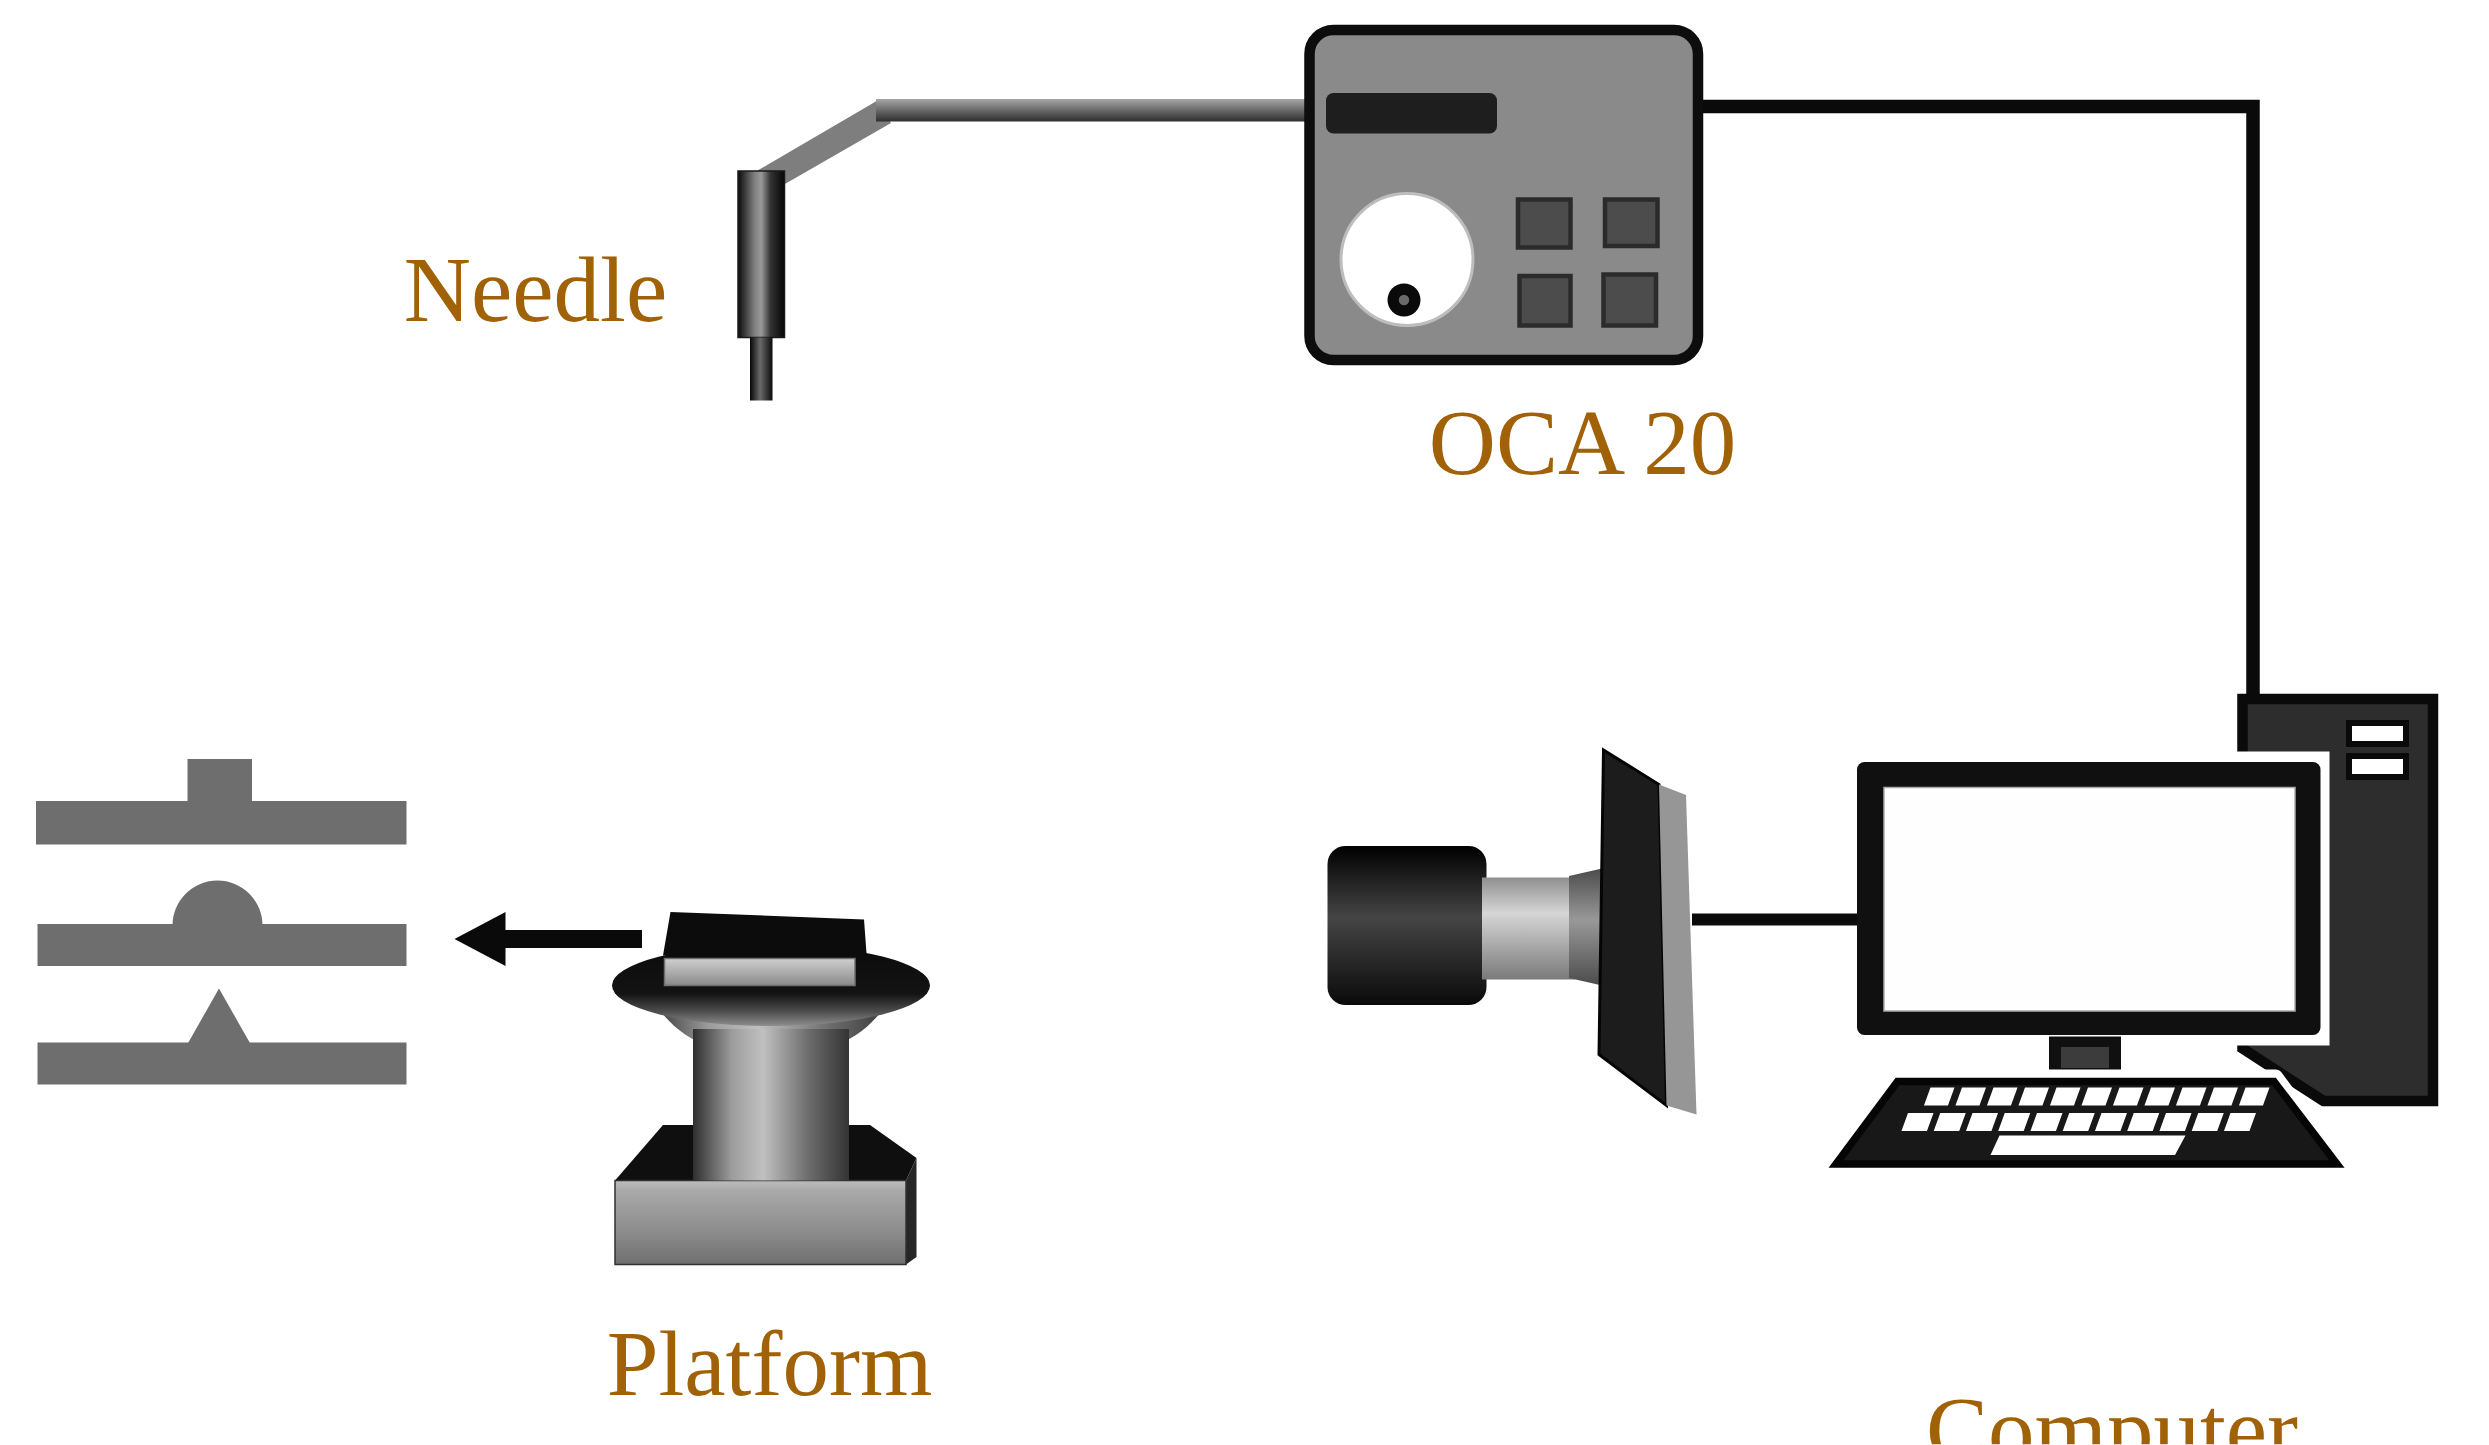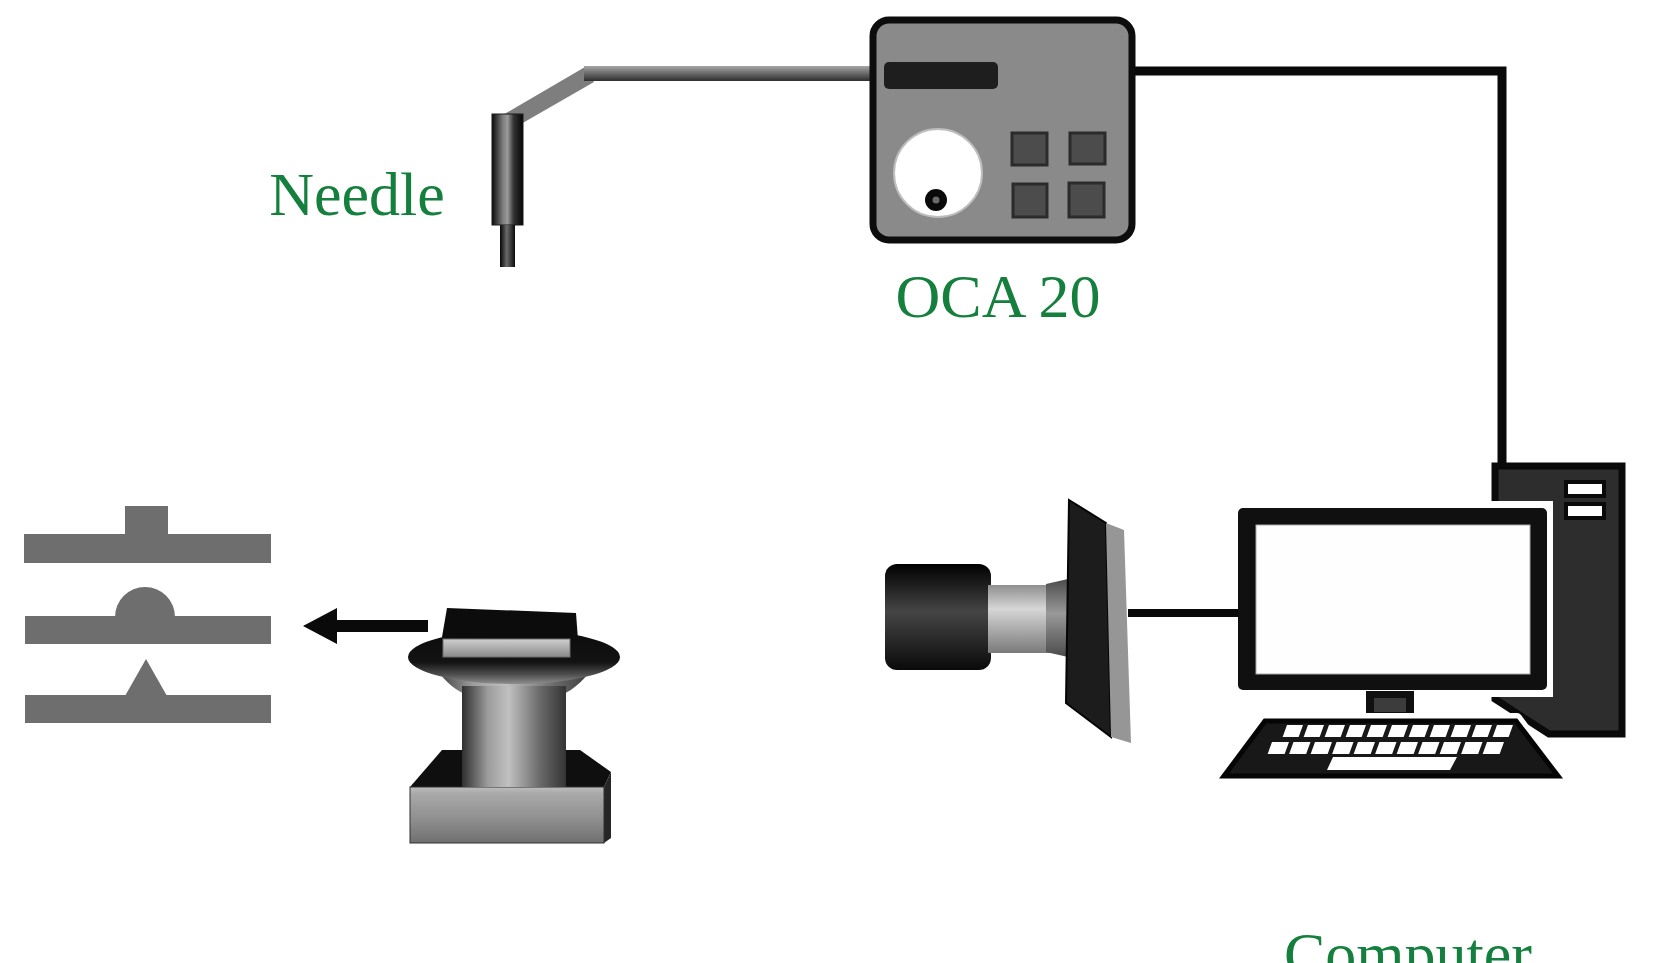--- a/index.html
+++ b/index.html
@@ -1,19 +1,19 @@
 <!DOCTYPE html>
 <html><head>
 <meta charset="utf-8">
 <style>
   html,body{margin:0;padding:0;background:#ffffff;}
   #stage{position:relative;width:1659px;height:963px;background:#ffffff;overflow:hidden;
          font-family:"Liberation Serif", serif;}
   #scene{position:absolute;left:0;top:0;width:1659px;height:963px;}
-  .lbl{position:absolute;transform:translateX(-50%);color:#15803d;font-size:62px;
+  .lbl{position:absolute;transform:translateX(-50%);color:#a16207;font-size:62px;
        line-height:1.32;white-space:nowrap;text-align:center;}
 </style>
 </head>
 <body>
 
 <div id="stage">
 
 <svg id="scene" viewBox="0 0 1659 963">
   <defs>
     <linearGradient id="gradTube" x1="0" y1="0" x2="0" y2="1">
@@ -162,16 +162,17 @@
     <rect x="410" y="787" width="194" height="56" fill="url(#gradBaseFront)" stroke="#303030" stroke-width="1"></rect>
     <path d="M 432,662 C 452,696 478,703 514,703 C 550,703 576,696 596,662 Z" fill="url(#gradCyl)"></path>
     <rect x="462" y="686" width="104" height="101" fill="url(#gradCyl)"></rect>
     <ellipse cx="514" cy="657" rx="106" ry="27" fill="url(#gradFlange)"></ellipse>
     <polygon points="447,608 576,613 578,640 442,637" fill="#0c0c0c"></polygon>
     <rect x="443" y="639" width="127" height="18" fill="url(#gradSlabBar)" stroke="#6f6f6f" stroke-width="1"></rect>
   </g>
 </svg>
 
 <div class="lbl" style="left:357px;top:154px;">Needle</div>
-<div class="lbl" style="left:998px;top:256px;">OCA 20</div>
+<div class="lbl" style="left:1055px;top:256px;">OCA 20</div>
 <div class="lbl" style="left:1408px;top:914px;">Computer</div>
+<div class="lbl" style="left:513px;top:870px;">Platform</div>
 
 </div>
 
 </body></html>

